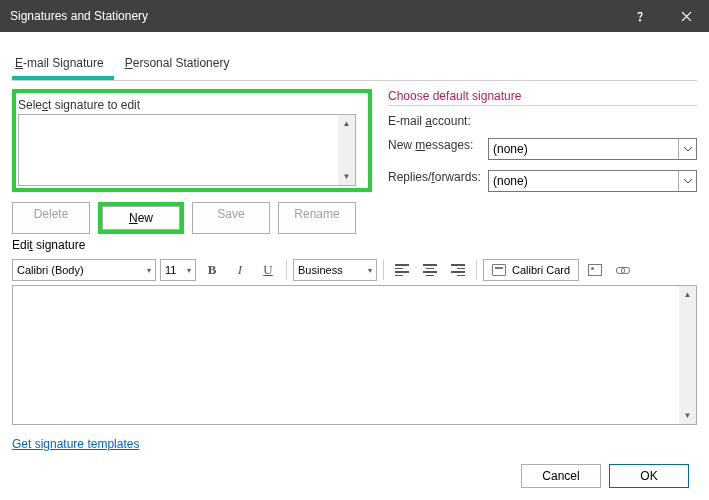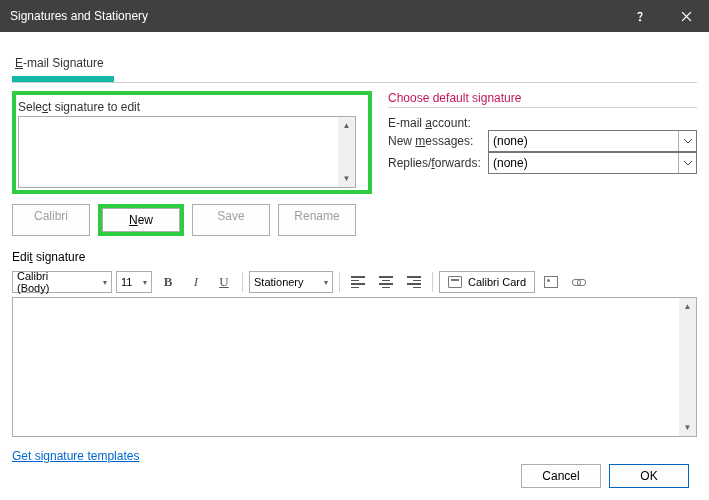--- a/index.html
+++ b/index.html
@@ -4,45 +4,45 @@
 <style>
 * { box-sizing: border-box; margin: 0; padding: 0; font-family: "Segoe UI", Tahoma, sans-serif; }
 body { background: #fff; width: 709px; height: 500px; overflow: hidden; }
 .titlebar { height: 32px; background: #404040; color: #fff; display: flex; align-items: center; font-size: 12px; }
 .titlebar .title { padding-left: 10px; flex: 1; }
 .titlebar .tbtn { width: 46px; height: 32px; display: flex; align-items: center; justify-content: center; cursor: pointer; }
 .titlebar svg { stroke: #fff; }
 .content { padding: 12px; }
 .tabs { display: flex; border-bottom: 1px solid #d0d0d0; margin-top: 6px; }
 .tab { padding: 6px 10px 6px 3px; margin-right: 8px; font-size: 12px; color: #333; cursor: pointer; position: relative; }
-.tab.active { border-bottom: 6px solid #14b8a6; }
+.tab.active { border-bottom: 4px solid #14b8a6; }
 .under { text-decoration: underline; }
 .main-row { display: flex; margin-top: 8px; }
 .left-col { width: 360px; }
 .right-col { flex: 1; margin-left: 16px; }
 .hl-box { border: 4px solid #2ecc40; padding: 2px; }
 .group-label { font-size: 12px; color: #333; margin-bottom: 2px; display: inline-block; }
 .listbox { width: 338px; height: 72px; border: 1px solid #adadad; background: #fff; position: relative; }
 .listbox .scroll { position: absolute; right: 0; top: 0; bottom: 0; width: 17px; background: #f0f0f0; display: flex; flex-direction: column; }
 .listbox .scroll .arr { height: 17px; display: flex; align-items: center; justify-content: center; color: #606060; font-size: 8px; }
 .btn-row { display: flex; gap: 8px; margin-top: 10px; }
 .btn { border: 1px solid #adadad; background: #fdfdfd; font-size: 12px; padding: 4px 0; width: 78px; text-align: center; cursor: pointer; }
 .btn.disabled { color: #a0a0a0; }
 .btn-hl { border: 4px solid #2ecc40; display: inline-block; }
 .btn-hl .btn { margin: 0; }
 .groupbox-title { font-size: 12px; color: #be185d; border-bottom: 1px solid #d0d0d0; padding-bottom: 2px; margin-bottom: 8px; }
-.field-row { display: flex; align-items: center; margin-bottom: 0; }
+.field-row { display: flex; margin-bottom: 10px; }
 .field-row .lbl { width: 100px; font-size: 12px; color: #333; }
 .combo { flex: 1; border: 1px solid #767676; height: 22px; display: flex; align-items: center; padding: 0 4px; font-size: 12px; background: #fff; position: relative; cursor: pointer; }
 .combo .caret { position: absolute; right: 0; top: 0; bottom: 0; width: 18px; border-left: 1px solid #adadad; display: flex; align-items: center; justify-content: center; }
 .combo .caret svg { width: 8px; height: 5px; }
-.edit-label { font-size: 12px; margin-top: 14px; display: inline-block; }
+.edit-label { font-size: 12px; margin-top: 4px; display: inline-block; }
 .toolbar { display: flex; align-items: center; gap: 4px; margin-top: 6px; }
 .tb-combo { border: 1px solid #adadad; height: 22px; display: flex; align-items: center; padding: 0 4px; font-size: 11px; background: #fff; cursor: pointer; }
-.tb-combo.font { width: 100px; gap: 36px; }
+.tb-combo.font { width: 144px; gap: 36px; }
 .tb-combo.size { width: 36px; text-align: right; }
 .tb-combo.color { width: 84px; justify-content: center; }
 .tb-combo .caret2 { margin-left: auto; font-size: 8px; color: #606060; padding-left: 4px; }
 .tb-btn { width: 24px; height: 22px; border: 1px solid transparent; display: flex; align-items: center; justify-content: center; font-size: 13px; color: #555; cursor: pointer; }
 .tb-btn.b { font-weight: bold; font-family: Georgia, serif; }
 .tb-btn.i { font-style: italic; font-family: Georgia, serif; }
 .tb-btn.u { text-decoration: underline; font-family: Georgia, serif; }
 .tb-sep { width: 1px; height: 20px; background: #d0d0d0; margin: 0 2px; }
 .biz-btn { border: 1px solid #adadad; height: 22px; padding: 0 8px; display: flex; align-items: center; gap: 6px; font-size: 11px; cursor: pointer; }
 .align-icon { width: 14px; height: 12px; display: flex; flex-direction: column; justify-content: space-between; }
@@ -78,36 +78,37 @@
   <div class="tbtn">
     <svg width="11" height="11" viewBox="0 0 10 10">
         <path d="M1 1 L9 9 M9 1 L1 9" stroke="#fff" stroke-width="1.2"></path>
       </svg>
   </div>
 </div>
 
 <div class="content">
   <div class="tabs">
     <div class="tab active"><span class="under">E</span>-mail Signature</div>
+    <div class="tab"><span class="under">P</span>ersonal Stationery</div>
   </div>
 
   <div class="main-row">
     <div class="left-col">
       <div class="hl-box">
         <span class="group-label">Sele<span class="under">c</span>t signature to edit</span>
         <div class="listbox">
           <div class="scroll">
             <div class="arr">▲</div>
             <div style="flex:1"></div>
             <div class="arr">▼</div>
           </div>
         </div>
       </div>
       <div class="btn-row">
-        <div class="btn disabled">Calibri</div>
+        <div class="btn disabled">Delete</div>
         <div class="btn-hl">
           <div class="btn"><span class="under">N</span>ew</div>
         </div>
         <div class="btn disabled">Save</div>
         <div class="btn disabled">Rename</div>
       </div>
     </div>
 
     <div class="right-col">
       <div class="groupbox-title">Choose default signature</div>
@@ -148,21 +149,21 @@
     </div>
     <div class="tb-combo size">
       <span>11</span>
       <span class="caret2">▾</span>
     </div>
     <div class="tb-btn b">B</div>
     <div class="tb-btn i">I</div>
     <div class="tb-btn u">U</div>
     <div class="tb-sep"></div>
     <div class="tb-combo color">
-      <span>Stationery</span>
+      <span>Business</span>
       <span class="caret2">▾</span>
     </div>
     <div class="tb-sep"></div>
     <div class="tb-btn">
       <span class="align-icon">
           <span style="width:100%"></span>
           <span style="width:60%"></span>
           <span style="width:100%"></span>
           <span style="width:60%"></span>
         </span>

